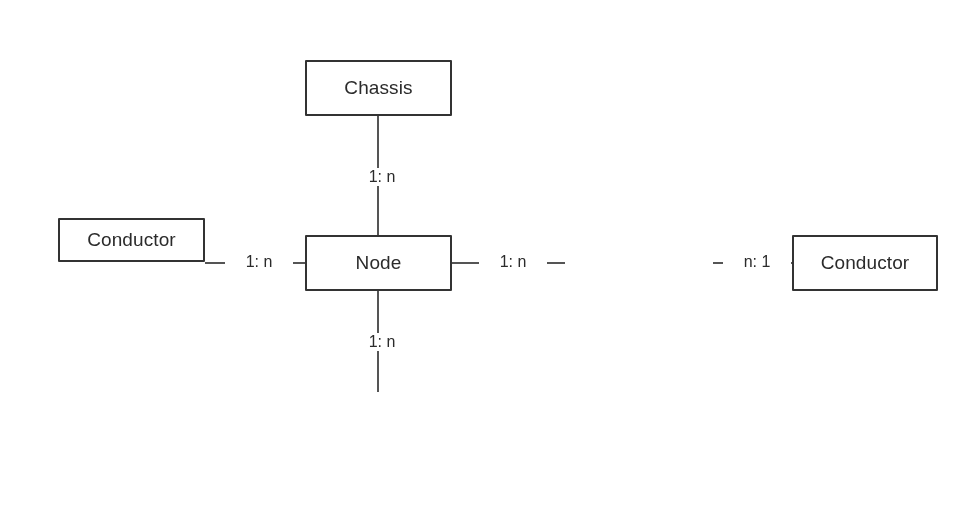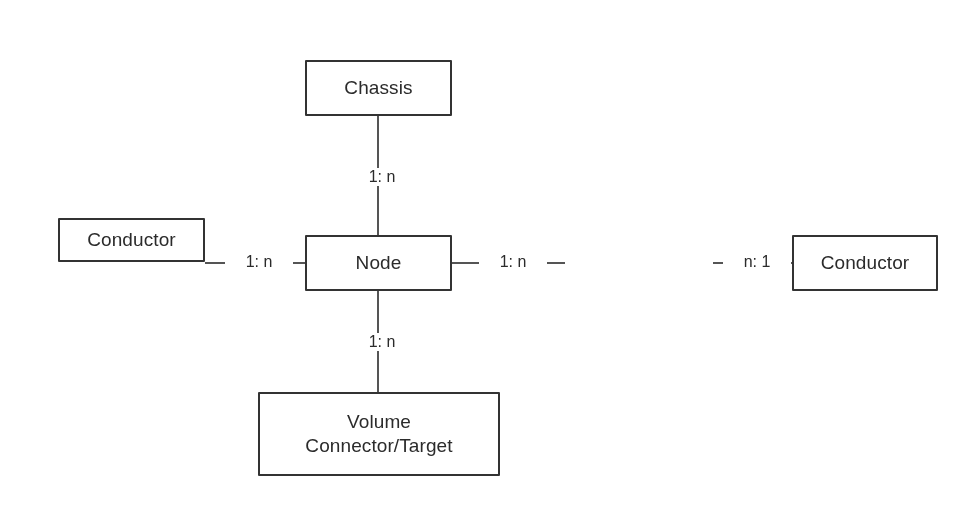--- a/index.html
+++ b/index.html
@@ -102,18 +102,14 @@
 
   <div class="er-box" id="box-conductor">
     <span class="er-box-label">Conductor</span>
   </div>
 
 
   <div class="er-box" id="box-portgroup">
     <span class="er-box-label">Conductor</span>
   </div>
 
-  <div class="er-box" id="box-volume">
-    <span class="er-box-label">Volume
-Connector/Target</span>
-  </div>
 
 </div>
 
 </body></html>

